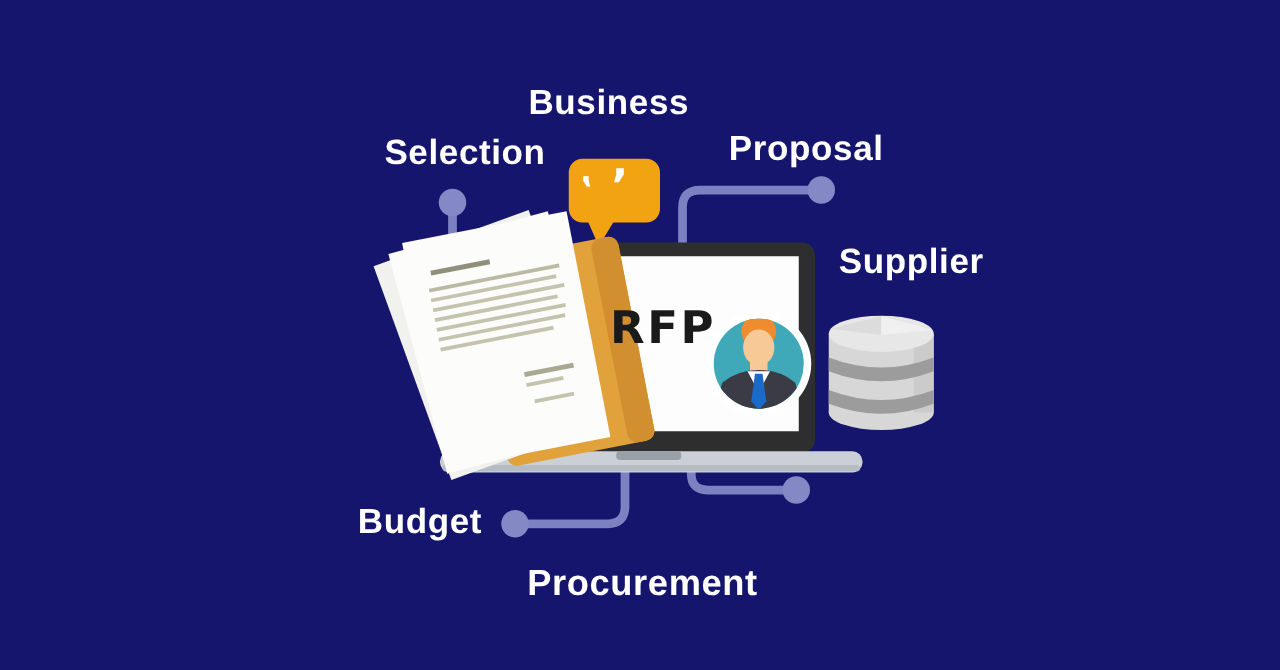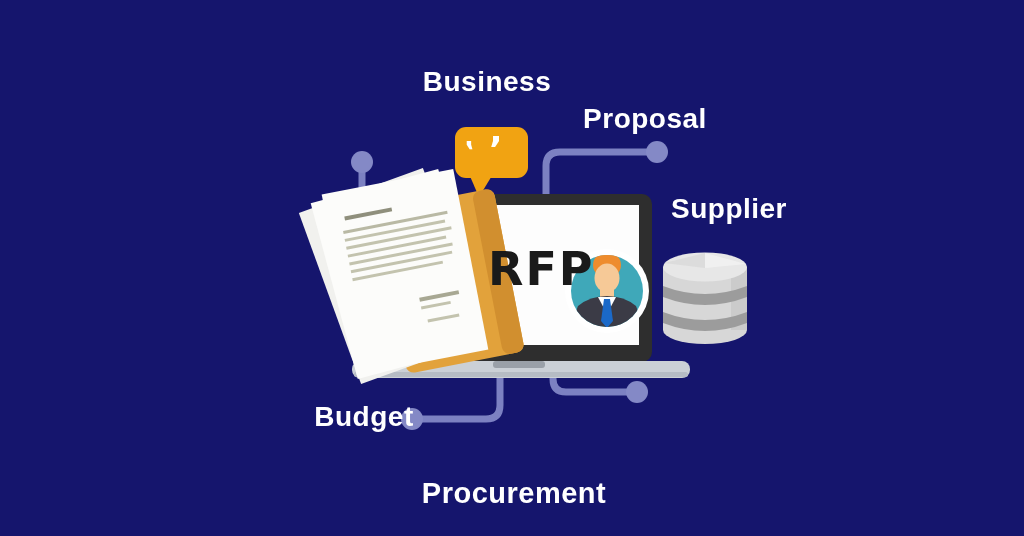--- a/index.html
+++ b/index.html
@@ -9,21 +9,21 @@
     background:#8b5cf6;
   }
   .stage svg{position:absolute;left:0;top:0;z-index:1;}
   .label{
     position:absolute;z-index:3;transform:translateX(-50%);
     color:#fff;font-weight:700;font-size:28px;letter-spacing:.5px;
     white-space:nowrap;
   }
   .rfp{
     position:absolute;z-index:2;
-    color:#1A1A1A;font-weight:800;font-size:46px;letter-spacing:2px;
+    color:#1A1A1A;font-weight:800;font-size:36px;letter-spacing:2px;
     font-family:"DejaVu Sans","Liberation Sans",sans-serif;
   }
   .quote{
     position:absolute;z-index:3;color:#fff;font-weight:700;
     font-family:"DejaVu Sans",sans-serif;line-height:1;
   }
   .quote.flip{transform:scaleX(-1);}
 </style>
 </head>
 <body>
@@ -108,23 +108,24 @@
         <rect x="352" y="260" width="103" height="3" fill="#C3C3AE"></rect>
         <rect x="352" y="268" width="92" height="3" fill="#C3C3AE"></rect>
         <rect x="414" y="300" width="40" height="4" fill="#A8A893"></rect>
         <rect x="414" y="309" width="30" height="3" fill="#C3C3AE"></rect>
         <rect x="418" y="323" width="32" height="3" fill="#C3C3AE"></rect>
       </g>
     </g>
   </svg>
 
   <div class="label" style="left:487px;top:66px;">Business</div>
+  <div class="label" style="left:372px;top:106px;">Selection</div>
   <div class="label" style="left:645px;top:103px;">Proposal</div>
   <div class="label" style="left:729px;top:193px;">Supplier</div>
-  <div class="label" style="left:364px;top:401px;">Budget</div>
-  <div class="label" style="left:514px;top:477px;font-size:29px;">Procurement</div>
+  <div class="label" style="left:336px;top:401px;">Budget</div>
+  <div class="label" style="left:514px;top:451px;font-size:29px;">Procurement</div>
 
   <div class="rfp" style="left:488px;top:242px;">RFP</div>
 
   <span class="quote flip" style="left:464px;top:139px;font-size:26px;">’</span>
   <span class="quote" style="left:489px;top:132px;font-size:36px;">’</span>
 
 </div>
 
 </body></html>

